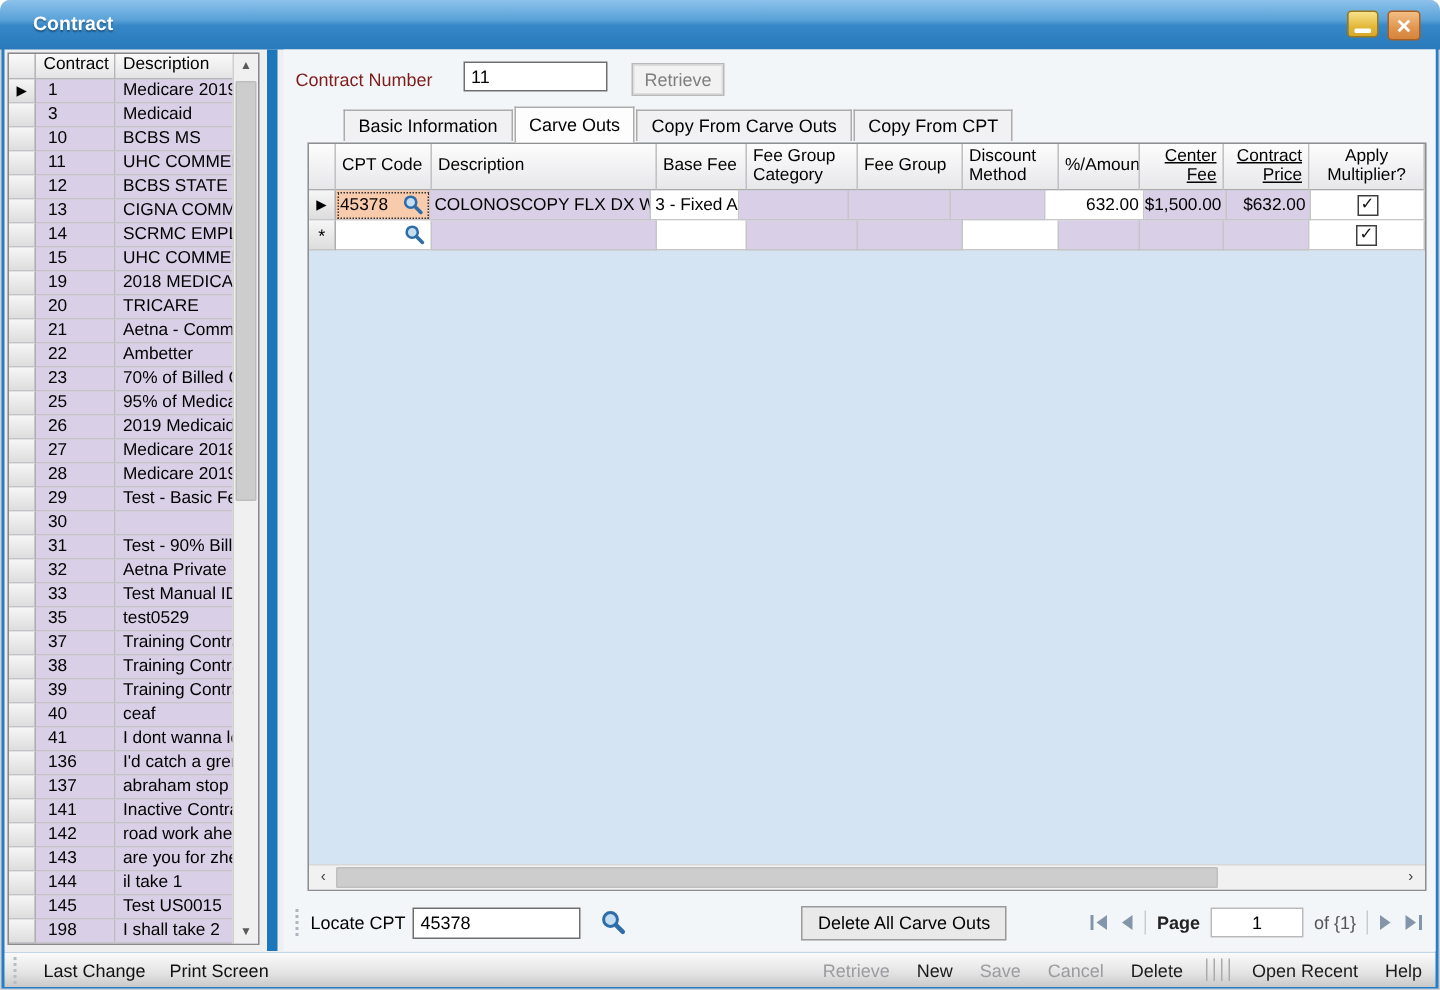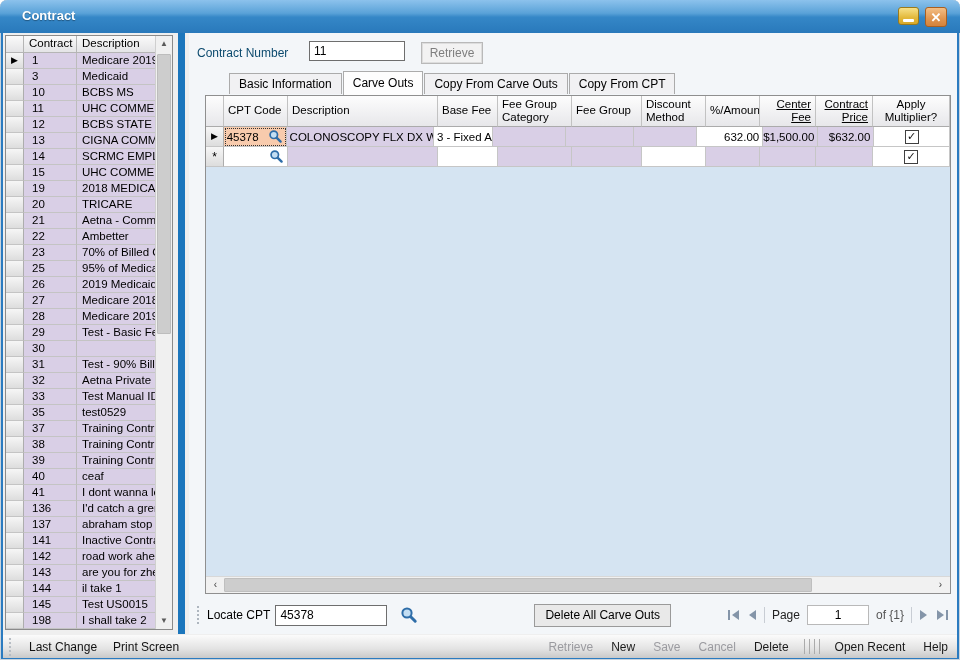--- a/index.html
+++ b/index.html
@@ -36,21 +36,21 @@
   .vscroll { position:absolute; right:0; top:0; bottom:0; width:17px; background:#F0F0F0; border-left:1px solid #CFCFCF; }
   .vs-btn { position:absolute; left:0; width:16px; height:16px; color:#5A5A5A; font-size:8px; text-align:center; line-height:16px; background:#F0F0F0; }
   .vs-up { top:0; }
   .vs-down { bottom:0; }
   .vs-thumb { position:absolute; left:1px; top:18px; width:14px; height:280px; background:#CDCDCD; border:1px solid #BDBDBD; border-radius:1px; }
 
   .splitter { width:7px; margin-left:3px; background:#1C76BC; }
 
   
   .main-panel { flex:1; position:relative; margin-left:4px; background:#F3F6F9; }
-  .cn-label { position:absolute; top:13px; left:8px; font-size:12px; color:#0c4a6e; }
+  .cn-label { position:absolute; top:13px; left:8px; font-size:12px; color:#7f1d1d; }
   .cn-input { position:absolute; top:8px; left:120px; width:96px; height:20px; border:1px solid #6E6E6E; background:#fff; font-family:"Liberation Sans",sans-serif; font-size:12px; padding:0 4px; }
   .retrieve-btn { position:absolute; top:9px; left:232px; width:62px; height:22px; background:#F2F2F2; border:1px solid #B9B9B9; box-shadow:0 0 0 1px #DDDDDD inset; color:#7E7E7E; font-size:12px; font-family:"Liberation Sans",sans-serif; }
 
   .tabs { position:absolute; top:39px; left:8px; height:22px; display:flex; align-items:flex-end; z-index:3;margin-left:32px; }
   .tab { height:21px; padding:3px 9px 0 9px; font-size:12px; color:#000; background:#F1F1F3; border:1px solid #ABABAB; border-bottom:none; margin-right:1px; white-space:nowrap; }
   .tab.active { height:24px; padding-top:4px; background:#FDFDFD; position:relative; z-index:4; margin-bottom:-1px; }
 
   .grid-container { position:absolute; top:62px; left:16px; right:6px; height:499px; border:1px solid #8F8F8F; background:#D5E4F2; z-index:2; }
   .ggrid { position:absolute; top:0; left:0; right:0; }
   .grow { display:flex; }
@@ -77,21 +77,21 @@
   
   .footer-bar { position:absolute; left:8px; right:8px; top:568px; height:28px; display:flex; align-items:center; }
   .grip { width:3px; height:18px; border-left:2px dotted #AEB6BF; margin-right:7px; }
   .locate-label { font-size:12px; margin-right:5px; white-space:nowrap; }
   .locate-input { width:112px; height:21px; border:1px solid #6E6E6E; background:#fff; font-family:"Liberation Sans",sans-serif; font-size:12px; padding:0 4px; }
   .mag-btn { margin-left:11px; width:22px; height:22px; background:transparent; border:none; display:flex; align-items:center; justify-content:center; }
   .delall-btn { margin-left:114px; height:23px; padding:0 10px; background:#E9E9E9; border:1px solid #9A9A9A; font-family:"Liberation Sans",sans-serif; font-size:12px; color:#000; white-space:nowrap; }
   .pager { margin-left:auto; display:flex; align-items:center; gap:7px; }
   .pg-icon { display:flex; align-items:center; }
   .pg-sep { width:1px; height:16px; background:#C8CDD4; }
-  .pg-label { font-size:12px; font-weight:normal; color:#222; }
+  .pg-label { font-size:12px; font-weight:bold; color:#222; }
   .pg-input { width:62px; height:20px; border:1px solid #B9B9B9; background:#fff; text-align:center; font-family:"Liberation Sans",sans-serif; font-size:12px; }
   .pg-of { font-size:12px; color:#555; white-space:nowrap; }
 
   
   .statusbar { position:absolute; left:3px; right:3px; bottom:2px; height:24px;
     background:linear-gradient(180deg,#FBFBFB 0%,#E3E3E3 60%,#C9C9C9 100%);
     border-top:1px solid #EFEFEF; display:flex; align-items:center; font-size:12px; }
   .sb-grip { width:4px; height:18px; border-left:2px dotted #B7BDC4; margin:0 8px 0 6px; }
   .sb-item { padding:0 8px; color:#111; white-space:nowrap; }
   .sb-right { margin-left:auto; display:flex; align-items:center; }

